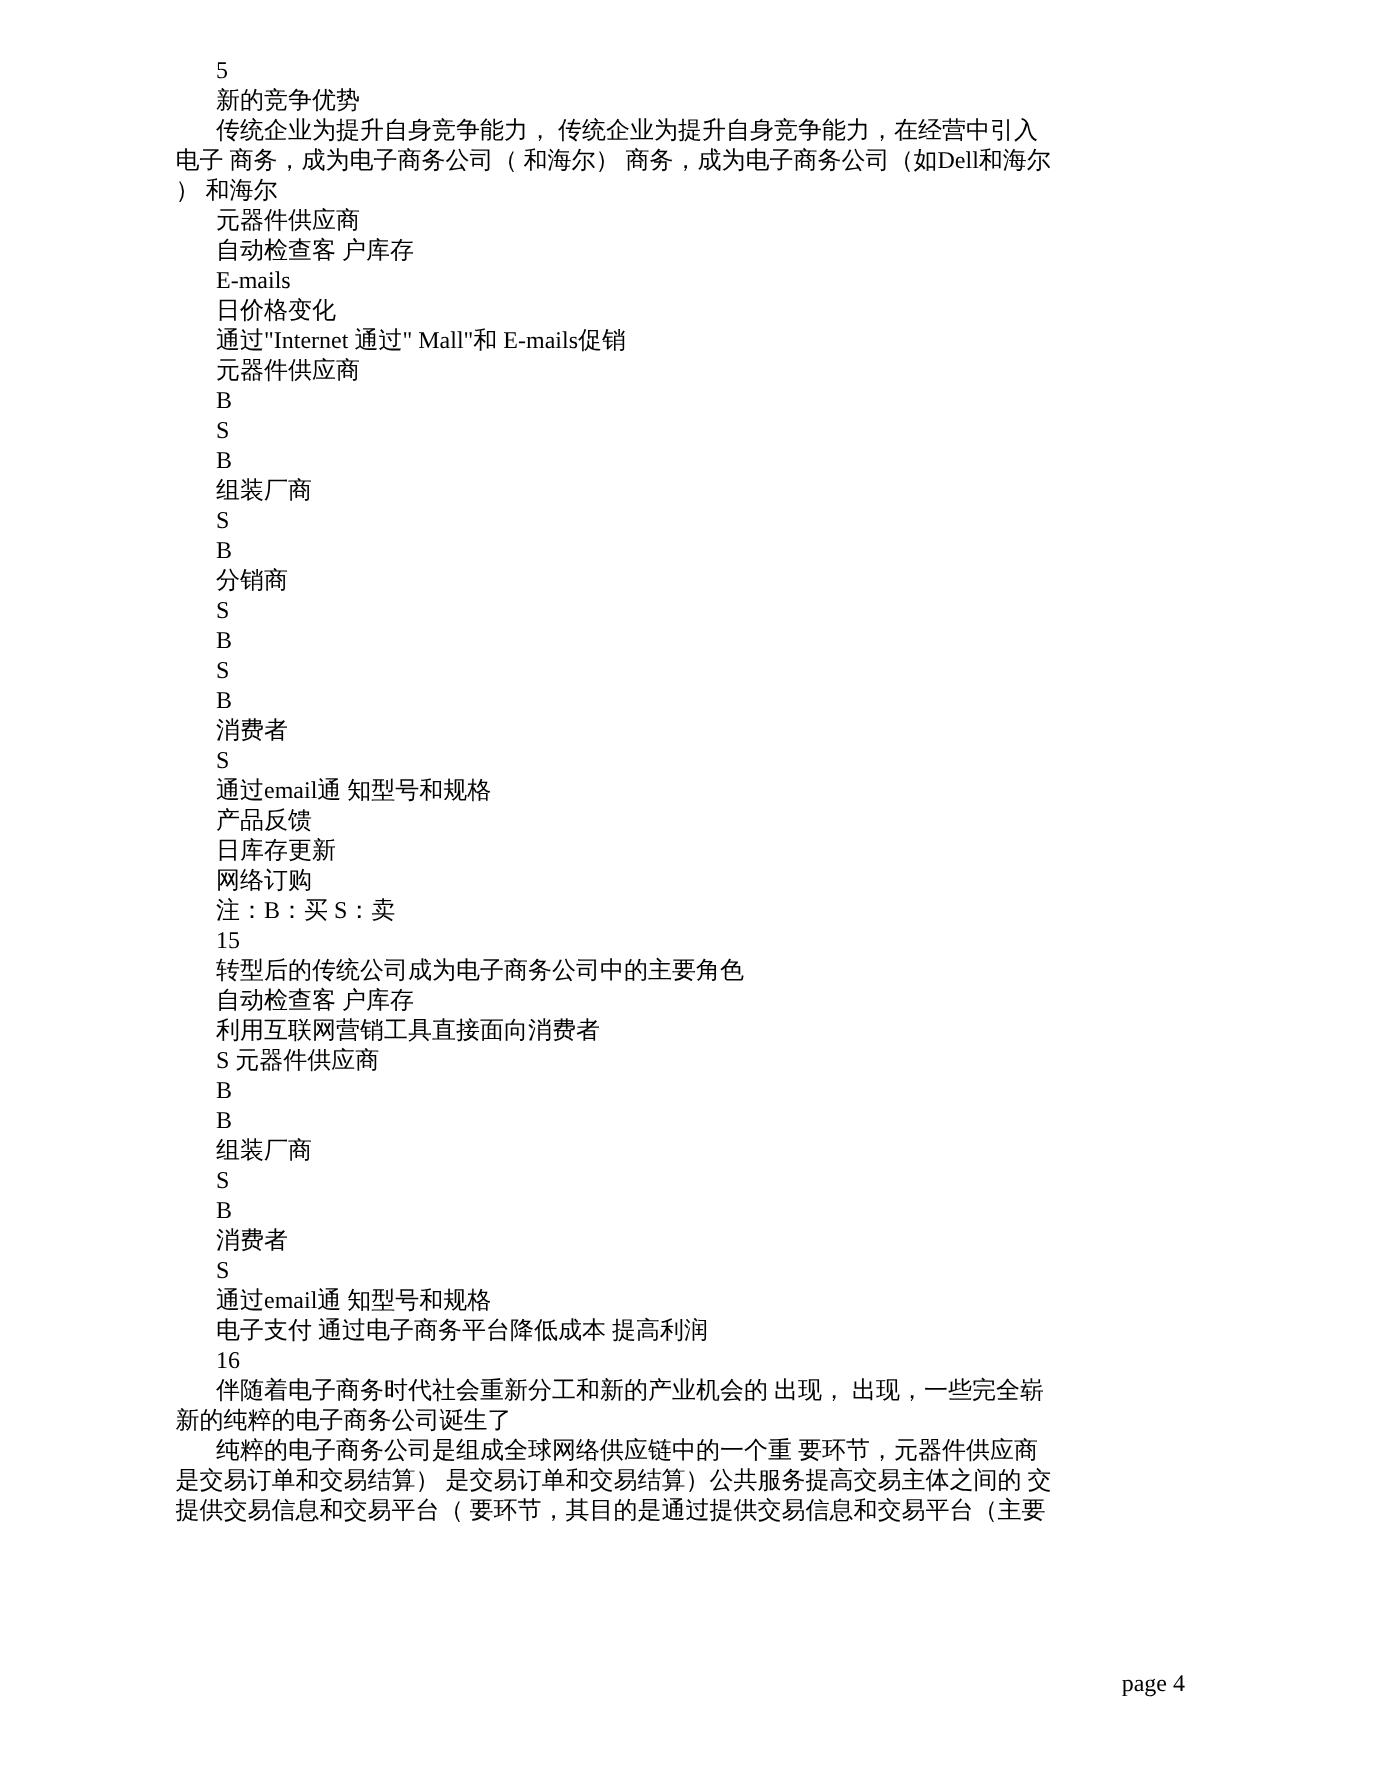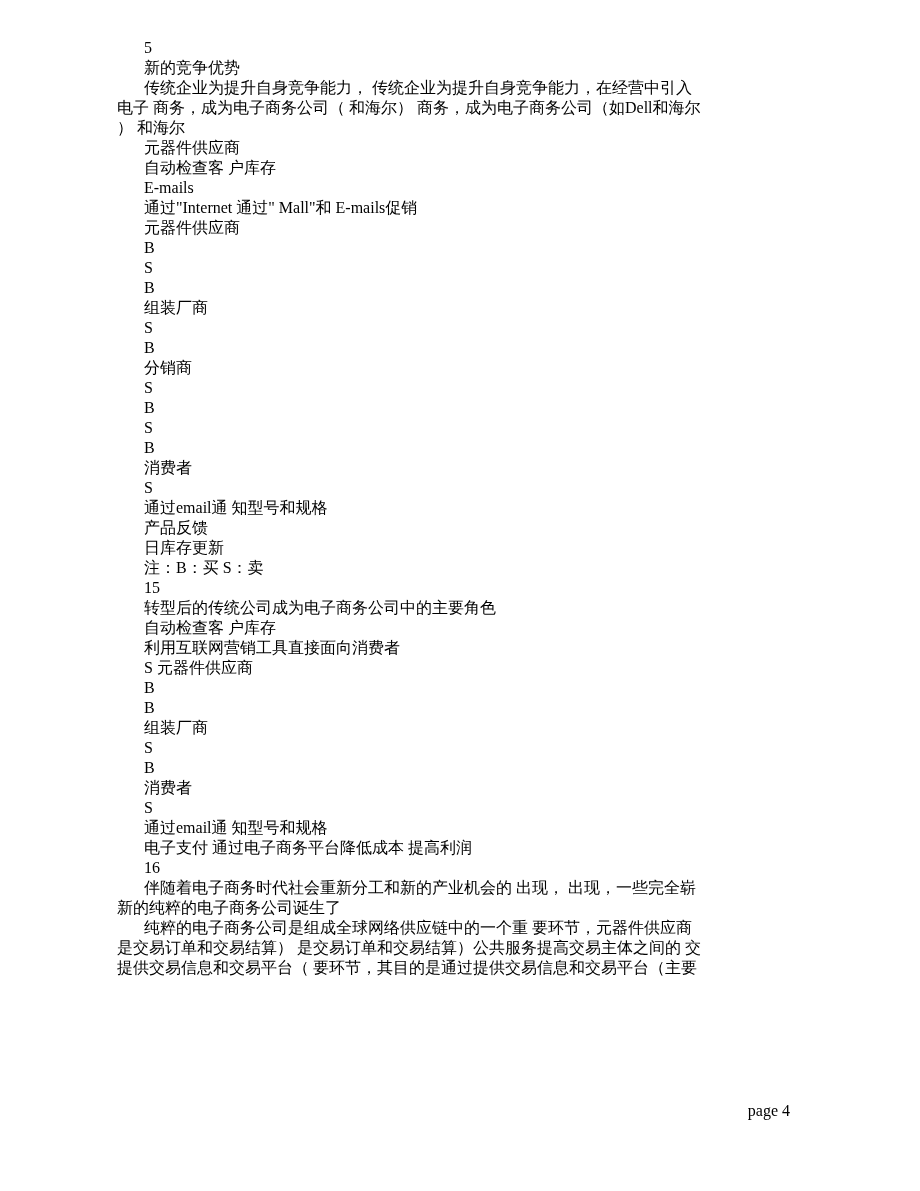--- a/index.html
+++ b/index.html
@@ -27,56 +27,58 @@
     }
     .indent {
       text-indent: 3.5em;
     }
     .no-indent {
       text-indent: 0;
       margin-left: 29px;
     }
     .footer {
       position: absolute;
-      bottom: 70px;
+      bottom: 58px;
       right: 130px;
       font-family: "Times New Roman", serif;
       font-size: 16px;
     }
   </style>
 </head>
 <body>
 
 <div class="content" id="content-container">
     <div class="line indent">5</div>
     <div class="line indent">新的竞争优势</div>
     <div class="line indent">传统企业为提升自身竞争能力， 传统企业为提升自身竞争能力，在经营中引入</div>
     <div class="line no-indent">电子 商务，成为电子商务公司（ 和海尔） 商务，成为电子商务公司（如Dell和海尔</div>
     <div class="line no-indent">） 和海尔</div>
     <div class="line indent">元器件供应商</div>
     <div class="line indent">自动检查客 户库存</div>
     <div class="line indent">E-mails</div>
+    <div class="line indent">日价格变化</div>
     <div class="line indent">通过"Internet 通过" Mall"和 E-mails促销</div>
     <div class="line indent">元器件供应商</div>
     <div class="line indent">B</div>
     <div class="line indent">S</div>
     <div class="line indent">B</div>
     <div class="line indent">组装厂商</div>
     <div class="line indent">S</div>
     <div class="line indent">B</div>
     <div class="line indent">分销商</div>
     <div class="line indent">S</div>
     <div class="line indent">B</div>
     <div class="line indent">S</div>
     <div class="line indent">B</div>
     <div class="line indent">消费者</div>
     <div class="line indent">S</div>
     <div class="line indent">通过email通 知型号和规格</div>
     <div class="line indent">产品反馈</div>
     <div class="line indent">日库存更新</div>
+    <div class="line indent">网络订购</div>
     <div class="line indent">注：B：买 S：卖</div>
     <div class="line indent">15</div>
     <div class="line indent">转型后的传统公司成为电子商务公司中的主要角色</div>
     <div class="line indent">自动检查客 户库存</div>
     <div class="line indent">利用互联网营销工具直接面向消费者</div>
     <div class="line indent">S 元器件供应商</div>
     <div class="line indent">B</div>
     <div class="line indent">B</div>
     <div class="line indent">组装厂商</div>
     <div class="line indent">S</div>

